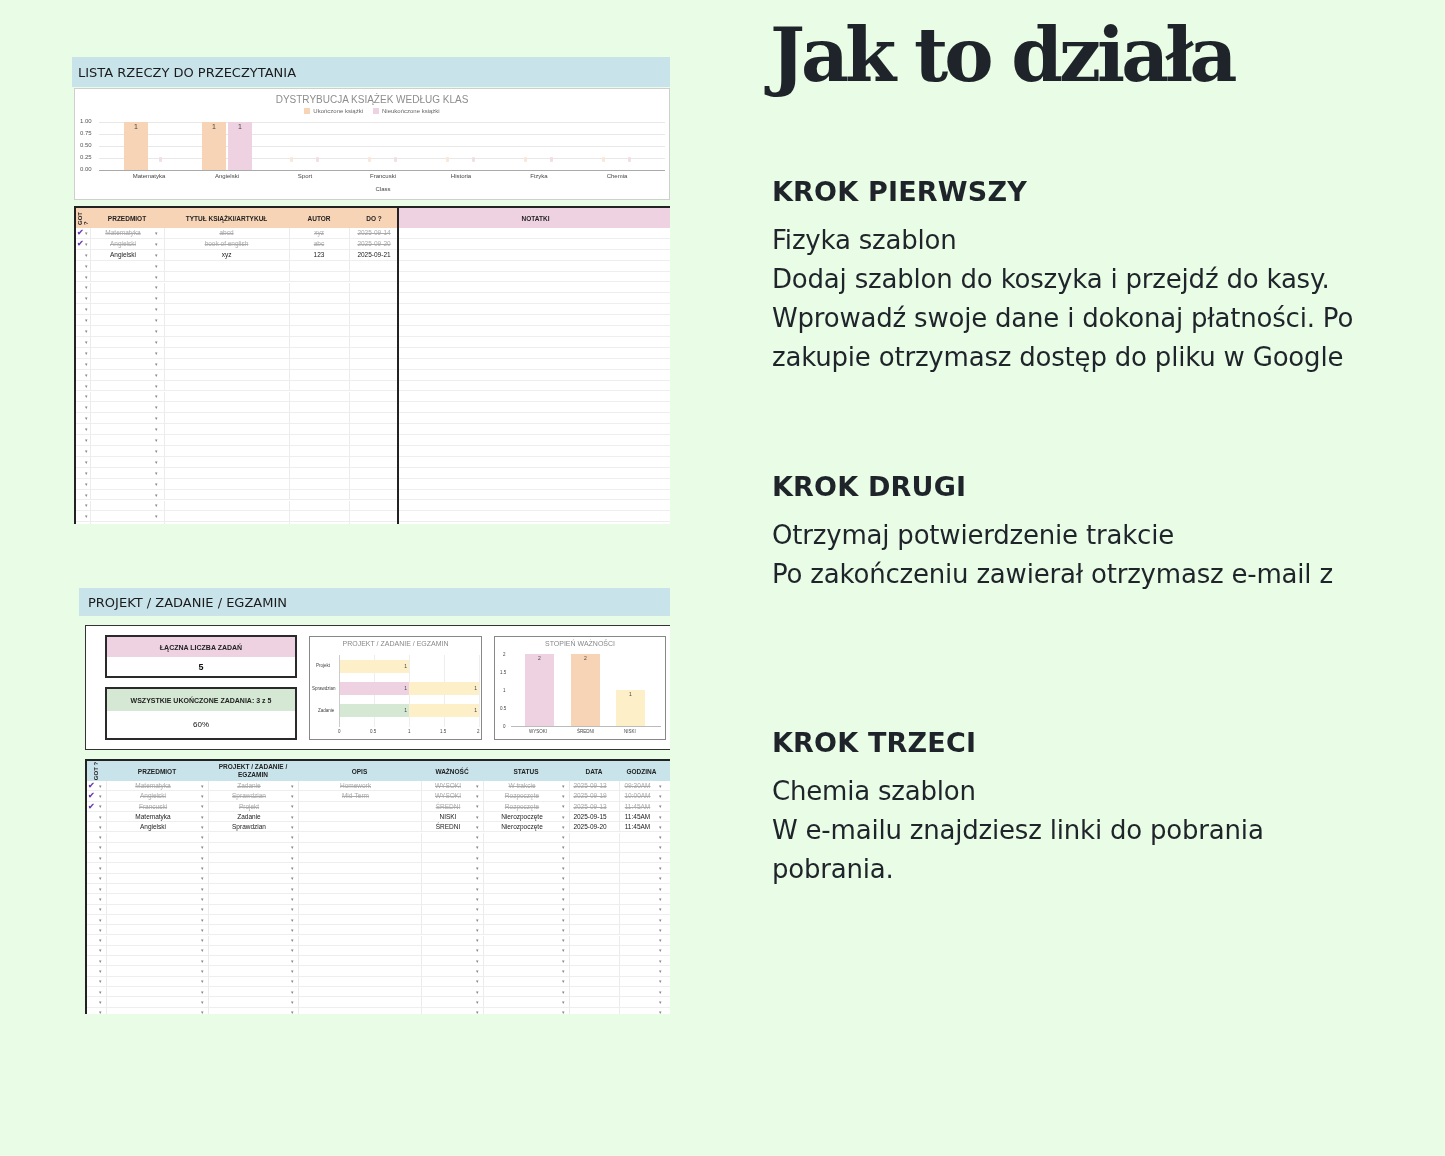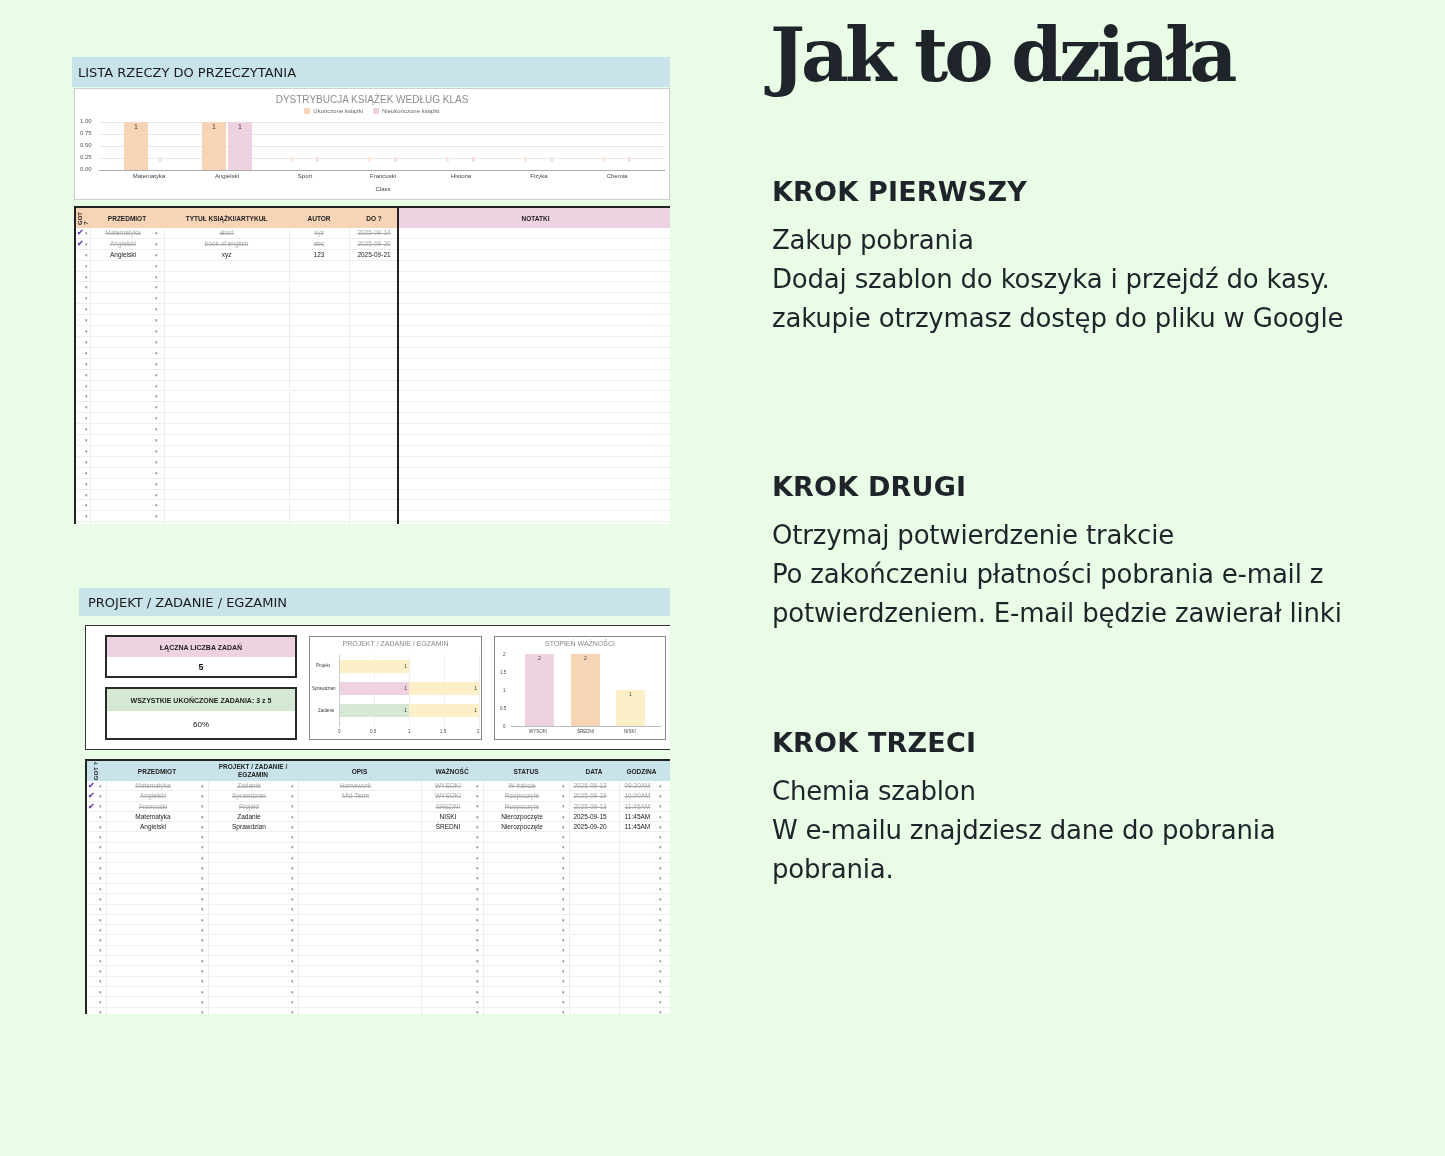--- a/index.html
+++ b/index.html
@@ -834,30 +834,30 @@
         <span class="dd" style="left:572px">▾</span>
         <span class="vsep" style="left:532px;height:100%"></span>
       </div>
     </div>
 </div>
 
 <div class="headline">Jak to działa</div>
 
 <div class="step-h" style="top:176px">KROK PIERWSZY</div>
 <div class="step-b" style="top:221px">
-  <div>Zakup pobrania</div>
+  <div>Fizyka szablon</div>
     <div>Dodaj szablon do koszyka i przejdź do kasy.</div>
+    <div>Wprowadź swoje dane i dokonaj płatności. Po</div>
     <div>zakupie otrzymasz dostęp do pliku w Google</div>
 </div>
 
 <div class="step-h" style="top:471px">KROK DRUGI</div>
 <div class="step-b" style="top:516px">
   <div>Otrzymaj potwierdzenie trakcie</div>
-    <div>Po zakończeniu płatności pobrania e-mail z</div>
-    <div>potwierdzeniem. E-mail będzie zawierał linki</div>
+    <div>Po zakończeniu zawierał otrzymasz e-mail z</div>
 </div>
 
 <div class="step-h" style="top:727px">KROK TRZECI</div>
 <div class="step-b" style="top:772px">
   <div>Chemia szablon</div>
-    <div>W e-mailu znajdziesz dane do pobrania</div>
+    <div>W e-mailu znajdziesz linki do pobrania</div>
     <div>pobrania.</div>
 </div>
 
 </body></html>

